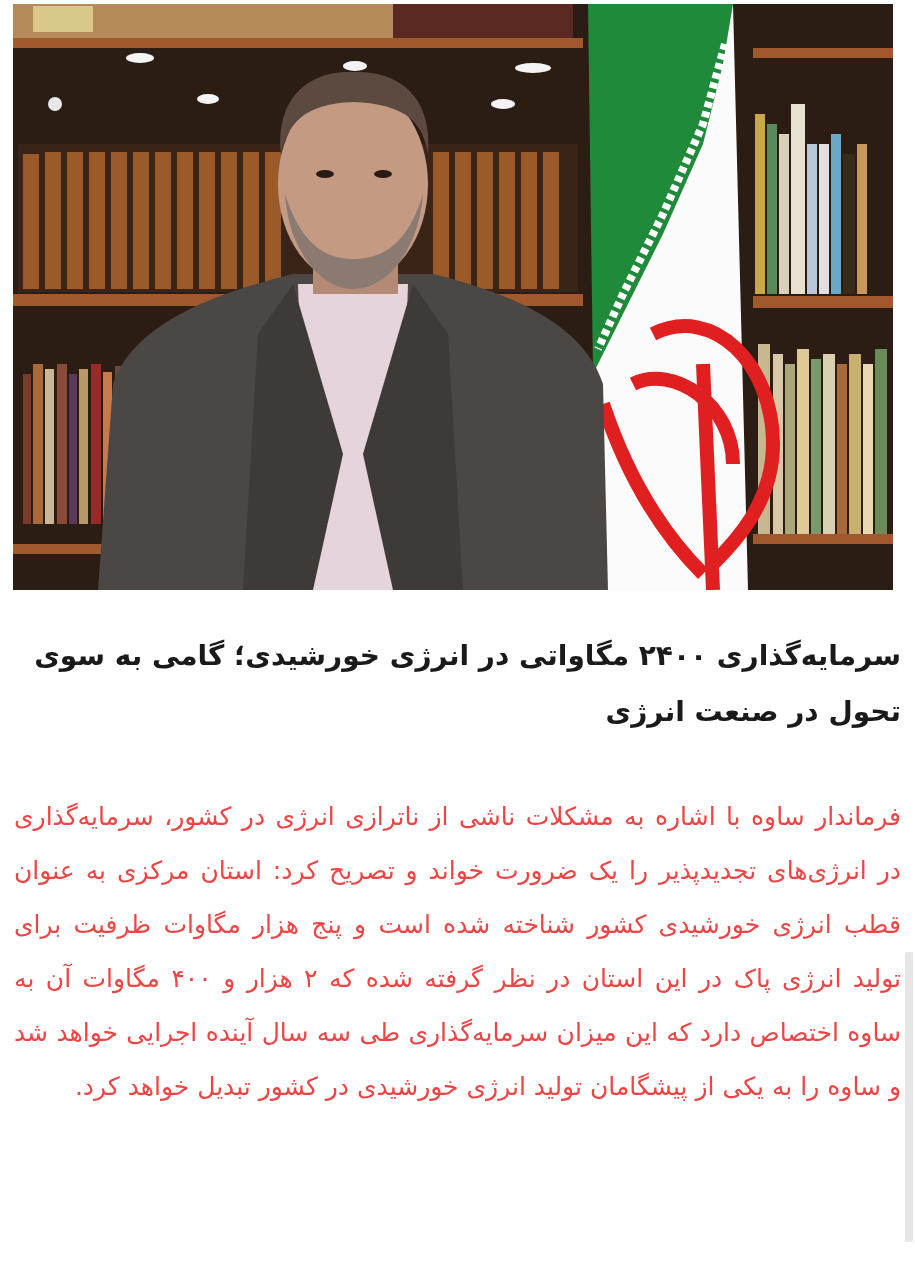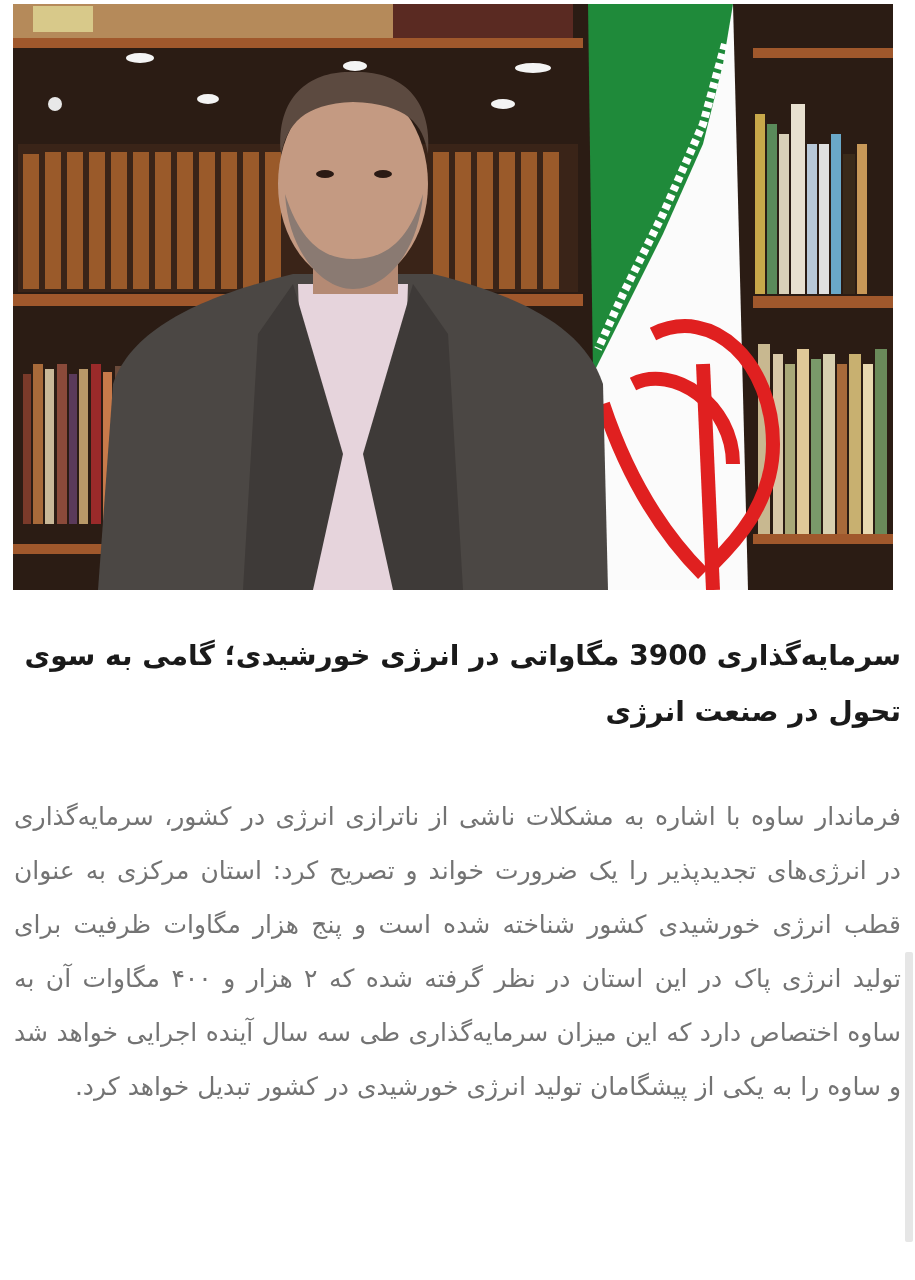--- a/index.html
+++ b/index.html
@@ -43,21 +43,21 @@
       position: absolute;
       left: 14px;
       right: 14px;
       top: 790px;
       direction: rtl;
       text-align: justify;
       text-align-last: right;
       font-family: "DejaVu Sans", sans-serif;
       font-size: 25px;
       line-height: 54px;
-      color: #737373;
+      color: #ef4444;
       margin: 0;
     }
     .scrollbar {
       position: absolute;
       right: 2px;
       top: 952px;
       width: 8px;
       height: 290px;
       background: #e6e6e6;
       border-radius: 2px;
@@ -171,17 +171,17 @@
 
     <path d="M268 150 C 262 90, 300 66, 340 68 C 385 66, 420 92, 415 150 C 410 120, 395 100, 340 98 C 290 100, 275 120, 268 150 Z" fill="#5c4a40"></path>
 
     <path d="M272 190 C 276 250, 310 285, 340 285 C 372 285, 405 250, 410 190 C 395 240, 370 255, 340 255 C 312 255, 288 240, 272 190 Z" fill="#8a7a72"></path>
 
     <ellipse cx="312" cy="170" rx="9" ry="4" fill="#2a1a14"></ellipse>
     <ellipse cx="370" cy="170" rx="9" ry="4" fill="#2a1a14"></ellipse>
   </svg>
 </div>
 
-<h1 class="headline">سرمایه‌گذاری 3900 مگاواتی در انرژی خورشیدی؛ گامی به سوی تحول در صنعت انرژی</h1>
+<h1 class="headline">سرمایه‌گذاری ۲۴۰۰ مگاواتی در انرژی خورشیدی؛ گامی به سوی تحول در صنعت انرژی</h1>
 
 <p class="body-text">فرماندار ساوه با اشاره به مشکلات ناشی از ناترازی انرژی در کشور، سرمایه‌گذاری در انرژی‌های تجدیدپذیر را یک ضرورت خواند و تصریح کرد: استان مرکزی به عنوان قطب انرژی خورشیدی کشور شناخته شده است و پنج هزار مگاوات ظرفیت برای تولید انرژی پاک در این استان در نظر گرفته شده که ۲ هزار و ۴۰۰ مگاوات آن به ساوه اختصاص دارد که این میزان سرمایه‌گذاری طی سه سال آینده اجرایی خواهد شد و ساوه را به یکی از پیشگامان تولید انرژی خورشیدی در کشور تبدیل خواهد کرد.</p>
 
 <div class="scrollbar"></div>
 
 </body></html>

